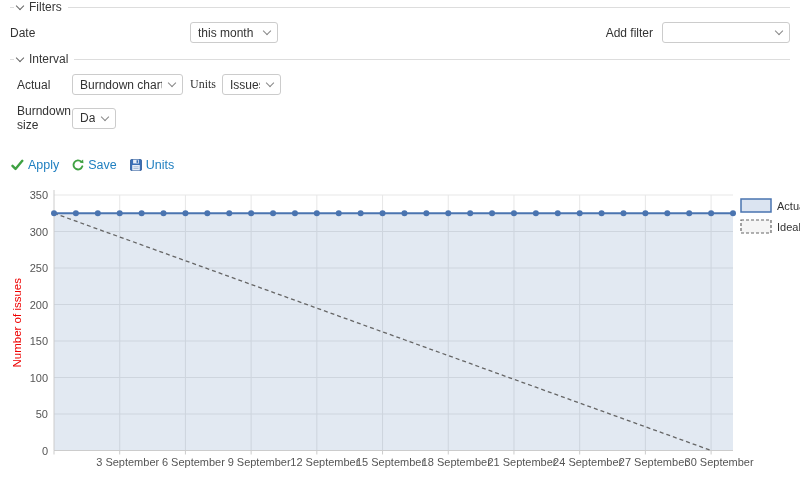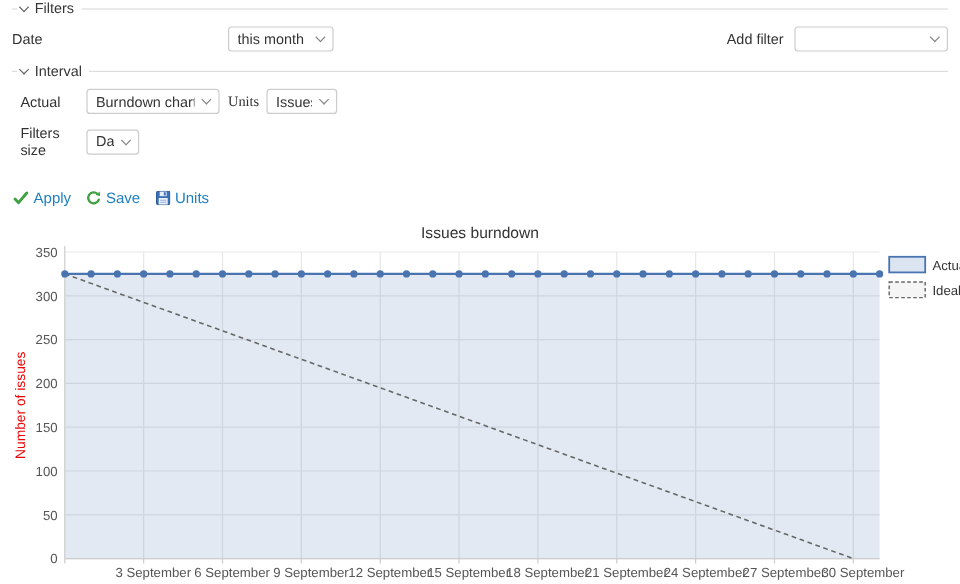--- a/index.html
+++ b/index.html
@@ -109,21 +109,21 @@
         </select>
       </span>
       <span class="lbl units-lbl">Units</span>
       <span class="sel w-units">
         <select>
           <option>Issues</option>
         </select>
       </span>
     </div>
     <div class="opt-row">
-      <span class="lbl opt-lbl">Filters size</span>
+      <span class="lbl opt-lbl">Burndown size</span>
       <span class="sel w-day">
         <select>
           <option>Day</option>
         </select>
       </span>
     </div>
   </fieldset>
 
   <div class="toolbar">
     <a>
@@ -152,21 +152,20 @@
             <rect x="2.6" y="7" width="8.8" height="6.3" fill="#e8eef7"></rect>
             <line x1="4" y1="9.1" x2="10" y2="9.1" stroke="#9fb6d4"></line>
             <line x1="4" y1="11.1" x2="10" y2="11.1" stroke="#9fb6d4"></line>
           </svg>
       </span>
       <span>Units</span>
     </a>
   </div>
 
   <div class="chart-block">
-    <div class="chart-title">Issues burndown</div>
     <svg id="burndown-svg" class="chart" width="800" height="286">
         <line x1="44" y1="263.5" x2="723" y2="263.5" stroke="#e7e7e7" stroke-width="1"></line>
         <text x="38" y="267.5" text-anchor="end" font-size="11" fill="#555555">0</text>
         <line x1="44" y1="227" x2="723" y2="227" stroke="#e7e7e7" stroke-width="1"></line>
         <text x="38" y="231" text-anchor="end" font-size="11" fill="#555555">50</text>
         <line x1="44" y1="190.5" x2="723" y2="190.5" stroke="#e7e7e7" stroke-width="1"></line>
         <text x="38" y="194.5" text-anchor="end" font-size="11" fill="#555555">100</text>
         <line x1="44" y1="154" x2="723" y2="154" stroke="#e7e7e7" stroke-width="1"></line>
         <text x="38" y="158" text-anchor="end" font-size="11" fill="#555555">150</text>
         <line x1="44" y1="117.5" x2="723" y2="117.5" stroke="#e7e7e7" stroke-width="1"></line>

